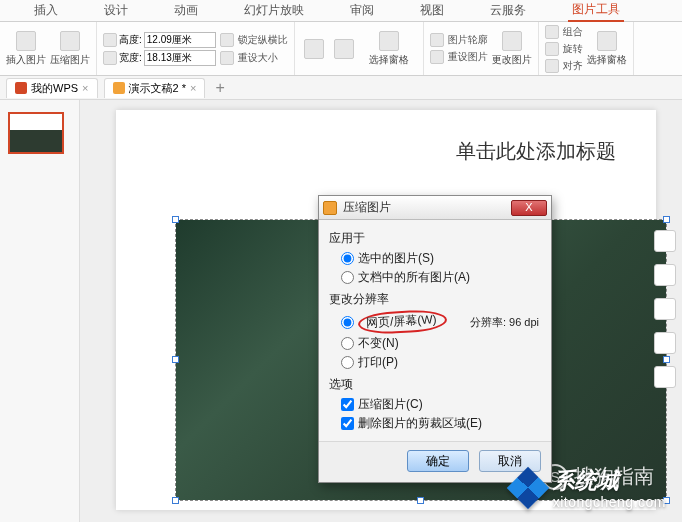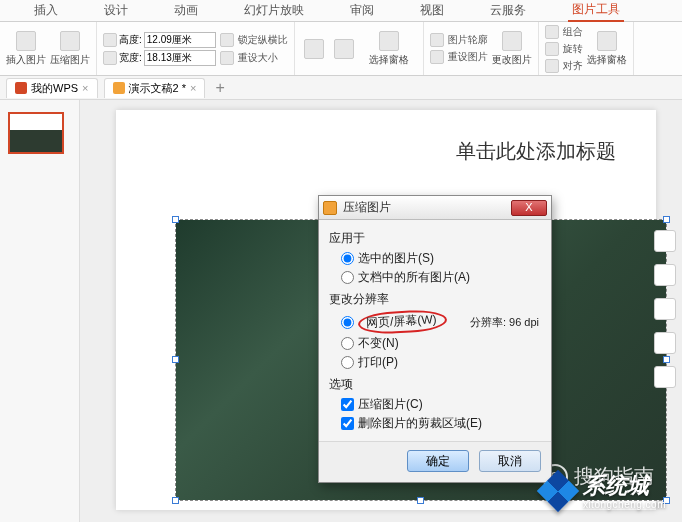--- a/index.html
+++ b/index.html
@@ -128,21 +128,21 @@
   .wm {
     position:absolute; right:16px; bottom:12px; display:flex; align-items:center; gap:10px;
     color:#fff; font-size:22px; font-weight:600; font-style:italic;
     text-shadow: 0 1px 3px rgba(0,0,0,.5);
     pointer-events:none;
   }
   .wm .logo { width:30px;height:30px; transform:rotate(45deg);
     background: conic-gradient(#1e88e5 0 25%, #0d47a1 0 50%, #1e88e5 0 75%, #0d47a1 0 100%);
     box-shadow: 2px 2px 4px rgba(0,0,0,.3);
   }
-  .wm .sub { font-size:10px; font-weight:400; font-style:normal; display:block; margin-top:-2px; letter-spacing:.5px;}
+  .wm .sub { font-size:14px; font-weight:400; font-style:normal; display:block; margin-top:-2px; letter-spacing:.5px;}
 </style>
 </head>
 <body>
 
 <div class="menubar">
   <span class="tab">插入</span>
   <span class="tab">设计</span>
   <span class="tab">动画</span>
   <span class="tab">幻灯片放映</span>
   <span class="tab">审阅</span>

